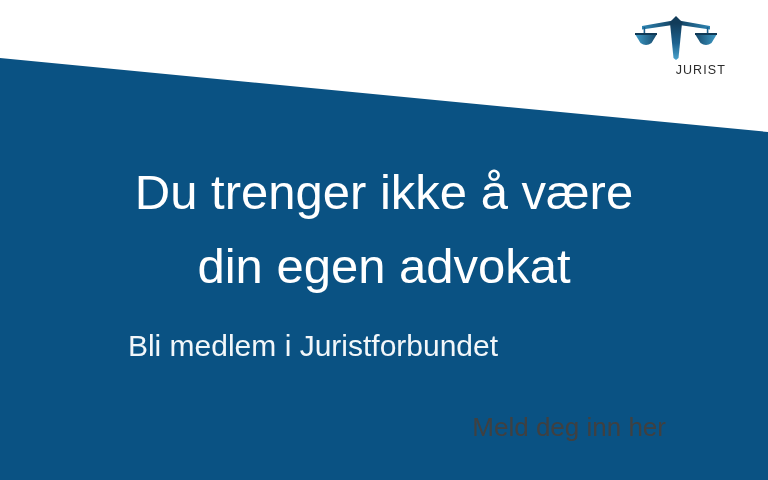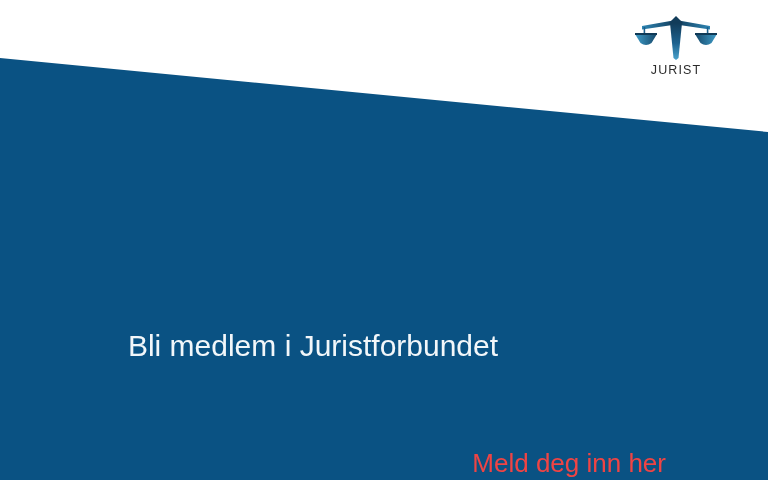--- a/index.html
+++ b/index.html
@@ -28,21 +28,21 @@
     
     clip-path: polygon(0 58px, 768px 132px, 768px 480px, 0 480px);
   }
 
   
   #logo {
     position: absolute;
     right: 42px;
     top: 14px;
     width: 100px;
-    text-align: center;
+    text-align: right;
     z-index: 5;
   }
   #logo-mark {
     display: block;
     margin: 0 auto;
     width: 84px;
     height: 46px;
   }
   .logo-word {
     display: block;
@@ -92,29 +92,28 @@
     font-weight: 400;
     font-size: 30px;
     line-height: 38px;
     white-space: nowrap;
   }
 
   #cta-link {
     position: absolute;
     top: 411px;
     right: 102px;
-    color: #ef4444;
+    color: #404040;
     font-family: "Liberation Sans", sans-serif;
     font-weight: 400;
     font-size: 26px;
     line-height: 32px;
     white-space: nowrap;
     cursor: pointer;
     text-decoration: none;
-    margin-top: 36px;
   }
 </style>
 </head>
 <body>
 
 <div id="stage">
 
   <div id="blue-banner"></div>
 
   <div id="logo">
@@ -152,17 +151,19 @@
       <path d="M1 20 L23 20 L17.5 29 Q12 33 6.5 29 Z" fill="url(#gPanL)"></path>
       <path d="M1 19 L23 19 L23 21 L1 21 Z" fill="#0f3a57"></path>
 
       <path d="M61 20 L83 20 L77.5 29 Q72 33 66.5 29 Z" fill="url(#gPanR)"></path>
       <path d="M61 19 L83 19 L83 21 L61 21 Z" fill="#0f3a57"></path>
     </svg>
     <span class="logo-word" id="logo-line1">JURIST</span>
   </div>
 
   <div id="content">
+    <div class="headline" id="headline-line1">Du trenger ikke å være</div>
+    <div class="headline" id="headline-line2">din egen advokat</div>
     <div id="subheadline">Bli medlem i Juristforbundet</div>
     <a id="cta-link" href="#">Meld deg inn her</a>
   </div>
 
 </div>
 
 </body></html>

